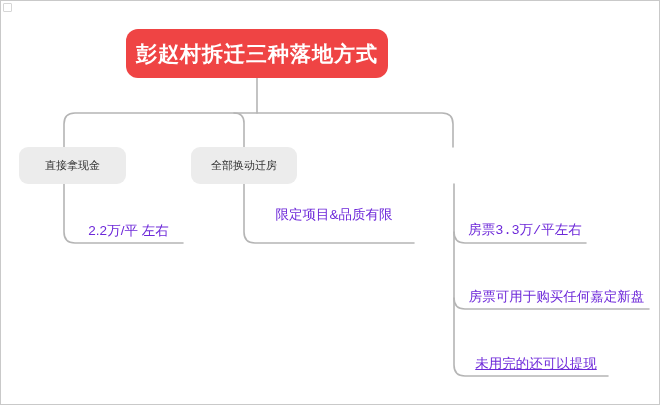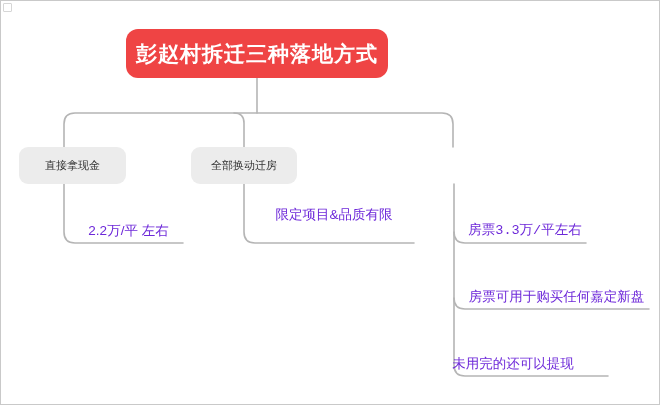--- a/index.html
+++ b/index.html
@@ -38,21 +38,21 @@
   .leaf{
     position:absolute;
     color:#6d28d9;
     font-size:13.5px;line-height:17px;
     text-align:center;white-space:nowrap;
   }
   .leaf-1-1{left:73px;top:221px;width:109px;}
   .leaf-2-1{left:253px;top:205px;width:160px;}
   .leaf-3-1{left:463px;top:221px;width:122px;font-family:Liberation Mono, monospace;}
   .leaf-3-2{left:463px;top:287px;width:185px;}
-  .leaf-3-3{left:440px;top:354px;width:144px;}
+  .leaf-3-3{left:463px;top:354px;width:144px;text-decoration:underline;}
   .corner-artifact{
     position:absolute;left:2px;top:2px;width:7px;height:7px;
     border:1px solid #c4c4c4;opacity:.7;border-radius:1px;
   }
 </style>
 </head>
 <body>
 
 <div class="canvas">
 

